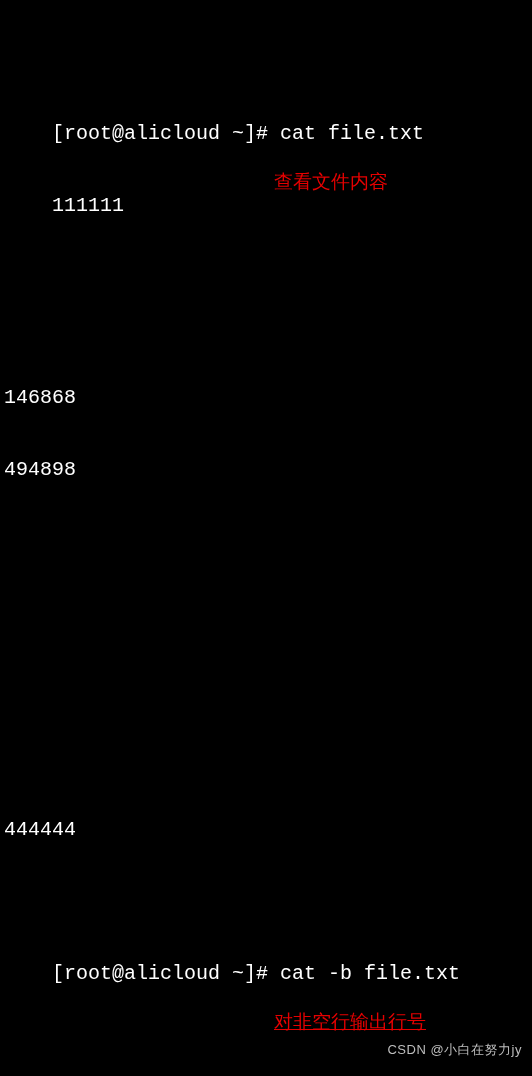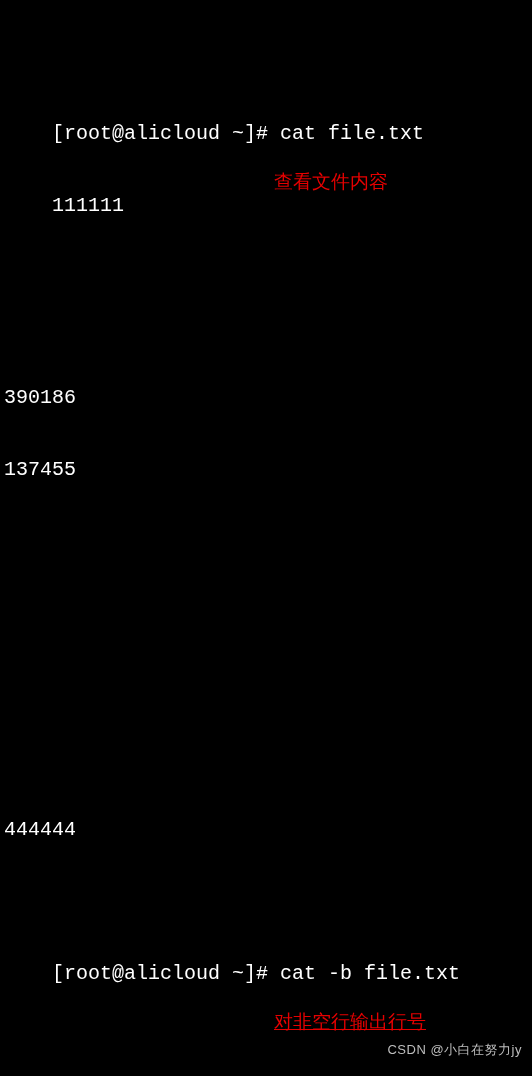--- a/index.html
+++ b/index.html
@@ -63,22 +63,22 @@
   
   <div class="line">
     <span class="prompt">[root@alicloud ~]# </span><span class="cmd">cat file.txt</span>
   </div>
   <div class="line">
     <span class="out">111111</span>
     <span class="annotation" style="left:270px;top:0;">查看文件内容</span>
   </div>
   <div class="line"><span class="out"></span></div>
   <div class="line"><span class="out"></span></div>
-  <div class="line"><span class="out">390186</span></div>
-  <div class="line"><span class="out">137455</span></div>
+  <div class="line"><span class="out">146868</span></div>
+  <div class="line"><span class="out">494898</span></div>
   <div class="line"><span class="out"></span></div>
   <div class="line"><span class="out"></span></div>
   <div class="line"><span class="out"></span></div>
   <div class="line"><span class="out"></span></div>
   <div class="line"><span class="out">444444</span></div>
 
   
   <div class="line">
     <span class="prompt">[root@alicloud ~]# </span><span class="cmd">cat -b file.txt</span>
   </div>

